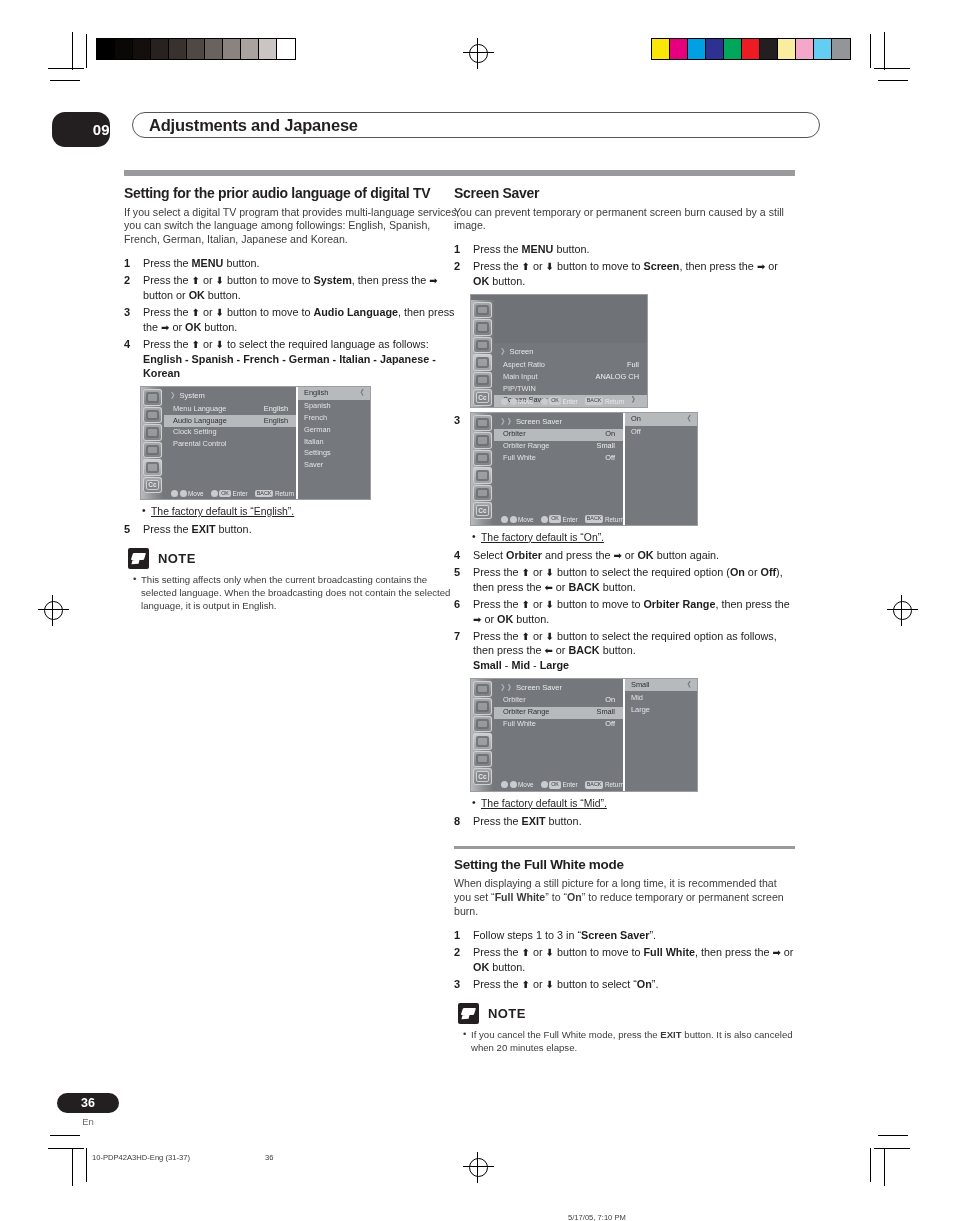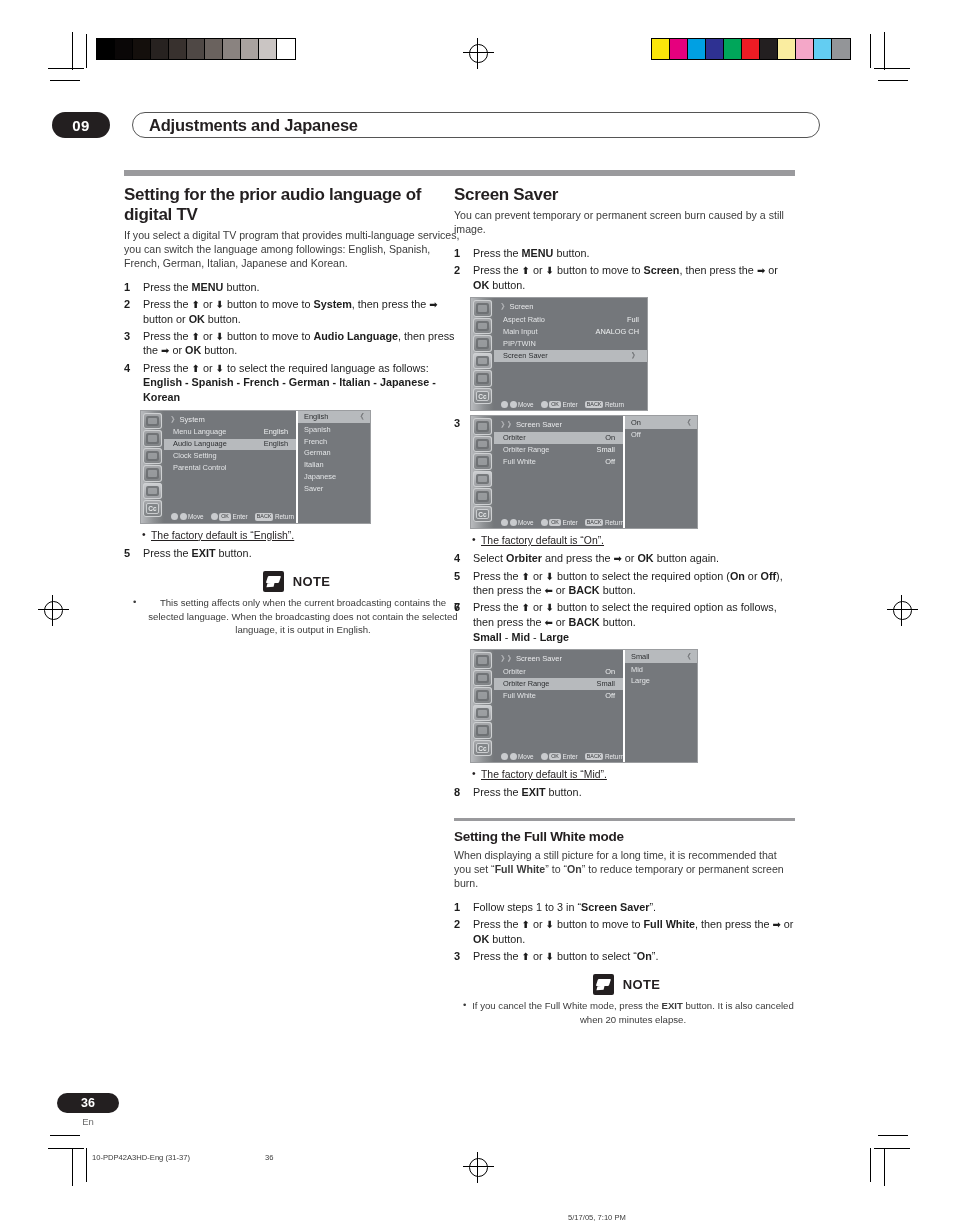--- a/index.html
+++ b/index.html
@@ -11,58 +11,58 @@
   .reg-circle:before,.reg-circle:after{content:"";position:absolute;background:#000;}
   .reg-circle:before{left:-7px;top:7.2px;width:31px;height:1.2px;}
   .reg-circle:after{top:-7px;left:7.2px;height:31px;width:1.2px;}
 
   .bar-strip{position:absolute;display:flex;border:1px solid #000;box-sizing:border-box;}
   .bar-strip div{width:18px;height:20px;border-right:1px solid #000;box-sizing:border-box;}
   .bar-strip div:last-child{border-right:none;}
 
   
   #chapter-header{position:absolute;left:52px;top:112px;width:768px;height:27px;}
-  #chapter-num{position:absolute;left:0;top:0;width:58px;height:26px;background:#231f20;border-radius:13px;color:#fff;
-      font-size:15px;font-weight:bold;display:flex;align-items:center;justify-content:center;letter-spacing:.3px;}
+  #chapter-num{position:absolute;left:0;top:0;width:58px;height:35px;background:#231f20;border-radius:13px;color:#fff;
+      font-size:15px;font-weight:bold;display:flex;align-items:center;justify-content:flex-end;letter-spacing:.3px;}
   #chapter-title-box{position:absolute;left:80px;top:0;right:0;height:26px;border:1.2px solid #555;border-radius:13px;
       display:flex;align-items:center;padding-left:16px;box-sizing:border-box;}
   #chapter-title-box span{font-size:16.5px;font-weight:bold;letter-spacing:-.2px;}
 
   
   .col{position:absolute;top:170px;width:341px;}
   #col-left{left:124px;}
   #col-right{left:454px;}
 
   .rule{height:6px;background:#9a9a9d;margin-bottom:9px;}
   .rule.thin{height:3px;background:#9a9a9d;margin-top:18px;margin-bottom:8px;}
 
-  h2.sec{font-size:17px;font-weight:bold;margin:0 0 4px 0;line-height:1.18;letter-spacing:-.3px;}
+  h2.sec{font-size:14px;font-weight:bold;margin:0 0 4px 0;line-height:1.18;letter-spacing:-.3px;}
   p.intro{font-size:10.6px;line-height:1.31;margin:0 0 9px 0;color:#3b3b3b;}
 
   ol.steps{list-style:none;margin:0;padding:0;}
   ol.steps li{position:relative;padding-left:19px;font-size:10.8px;line-height:1.36;margin-bottom:2.5px;color:#1d1d1d;}
   ol.steps li .n{position:absolute;left:0;top:0;font-weight:bold;font-size:11px;}
   b{font-weight:bold;}
   .arrow{font-family:"DejaVu Sans",sans-serif;font-size:10px;font-weight:bold;}
 
   ul.bullets{list-style:none;margin:3px 0 3px 0;padding:0 0 0 27px;}
   ul.bullets li{position:relative;font-size:10.4px;line-height:1.35;}
   ul.bullets li:before{content:"\2022";position:absolute;left:-9px;top:-1px;}
   .ul-line{text-decoration:underline;}
 
   
-  .note-head{display:flex;align-items:center;margin:11px 0 4px 4px;justify-content:center;}
+  .note-head{display:flex;align-items:center;margin:11px 0 4px 4px;}
   .note-icon{width:21px;height:21px;background:#231f20;border-radius:2px;position:relative;flex:0 0 auto;}
   .note-icon:before{content:"";position:absolute;left:4px;top:5px;width:13px;height:6.5px;background:#fff;
       transform:skewX(-18deg);border-radius:1px;}
   .note-icon:after{content:"";position:absolute;left:4px;top:12px;width:7px;height:4px;background:#fff;
       transform:skewX(-18deg) rotate(-4deg);}
   .note-title{font-size:13px;font-weight:bold;margin-left:9px;letter-spacing:.4px;}
   ul.note-body{list-style:none;margin:0;padding:0 0 0 9px;}
-  ul.note-body li{position:relative;font-size:9.6px;line-height:1.38;color:#3b3b3b;padding-left:8px;text-align:center;}
+  ul.note-body li{position:relative;font-size:9.6px;line-height:1.38;color:#3b3b3b;padding-left:8px;}
   ul.note-body li:before{content:"\2022";position:absolute;left:0;top:-1px;}
 
   
   .osd{position:relative;margin:6px 0 6px 17px;display:flex;background:#6f7276;
        box-shadow:0 0 0 1px #9b9da0;}
   .osd .iconbar{width:23px;background:linear-gradient(90deg,#b9bbbe 0%,#8e9194 55%,#74777a 100%);
        display:flex;flex-direction:column;align-items:center;padding-top:2px;flex:0 0 auto;}
   .osd .ibtn{width:19px;height:16.5px;margin-bottom:1px;border-radius:3px;position:relative;
        background:linear-gradient(180deg,#a9abae,#7d8083);box-shadow:inset 0 0 0 1px #cfd1d3;}
   .osd .ibtn.sel{background:linear-gradient(180deg,#cfd1d4,#9a9ca0);}
@@ -246,21 +246,21 @@
         <div class="srow">
           <span>French</span>
         </div>
         <div class="srow">
           <span>German</span>
         </div>
         <div class="srow">
           <span>Italian</span>
         </div>
         <div class="srow">
-          <span>Japanese</span>
+          <span>Settings</span>
         </div>
         <div class="srow">
           <span>Saver</span>
         </div>
       </div>
   </div>
 
   <ul class="bullets">
     <li><span class="ul-line">The factory default is “English”.</span></li>
   </ul>
@@ -281,21 +281,21 @@
 <div class="col" id="col-right">
   <div class="rule"></div>
   <h2 class="sec">Screen Saver</h2>
   <p class="intro">You can prevent temporary or permanent screen burn caused by a still image.</p>
 
   <ol class="steps" id="right-steps-12">
       <li><span class="n">1</span><span>Press the <b>MENU</b> button.</span></li>
       <li><span class="n">2</span><span>Press the <span class="arrow">⬆</span> or <span class="arrow">⬇</span> button to move to <b>Screen</b>, then press the <span class="arrow">➡</span> or <b>OK</b> button.</span></li>
     </ol>
 
-  <div class="osd" style="width:176px;height:112px;">
+  <div class="osd" style="width:176px;height:112px;align-items:flex-end;">
     <div class="iconbar">
       <div class="ibtn">
           <span class="g"></span>
         </div>
       <div class="ibtn">
           <span class="g"></span>
         </div>
       <div class="ibtn">
           <span class="g"></span>
         </div>
@@ -419,21 +419,21 @@
       </div>
   </div>
 
   <ul class="bullets">
     <li><span class="ul-line">The factory default is “On”.</span></li>
   </ul>
 
   <ol class="steps" id="right-steps-47">
       <li><span class="n">4</span><span>Select <b>Orbiter</b> and press the <span class="arrow">➡</span> or <b>OK</b> button again.</span></li>
       <li><span class="n">5</span><span>Press the <span class="arrow">⬆</span> or <span class="arrow">⬇</span> button to select the required option (<b>On</b> or <b>Off</b>), then press the <span class="arrow">⬅</span> or <b>BACK</b> button.</span></li>
-      <li><span class="n">6</span></li>
+      <li><span class="n">6</span><span>Press the <span class="arrow">⬆</span> or <span class="arrow">⬇</span> button to move to <b>Orbiter Range</b>, then press the <span class="arrow">➡</span> or <b>OK</b> button.</span></li>
       <li><span class="n">7</span><span>Press the <span class="arrow">⬆</span> or <span class="arrow">⬇</span> button to select the required option as follows, then press the <span class="arrow">⬅</span> or <b>BACK</b> button.<br><b>Small</b> - <b>Mid</b> - <b>Large</b></span></li>
     </ol>
 
   <div class="osd" style="width:226px;height:112px;">
     <div class="iconbar">
       <div class="ibtn">
           <span class="g"></span>
         </div>
       <div class="ibtn">
           <span class="g"></span>

